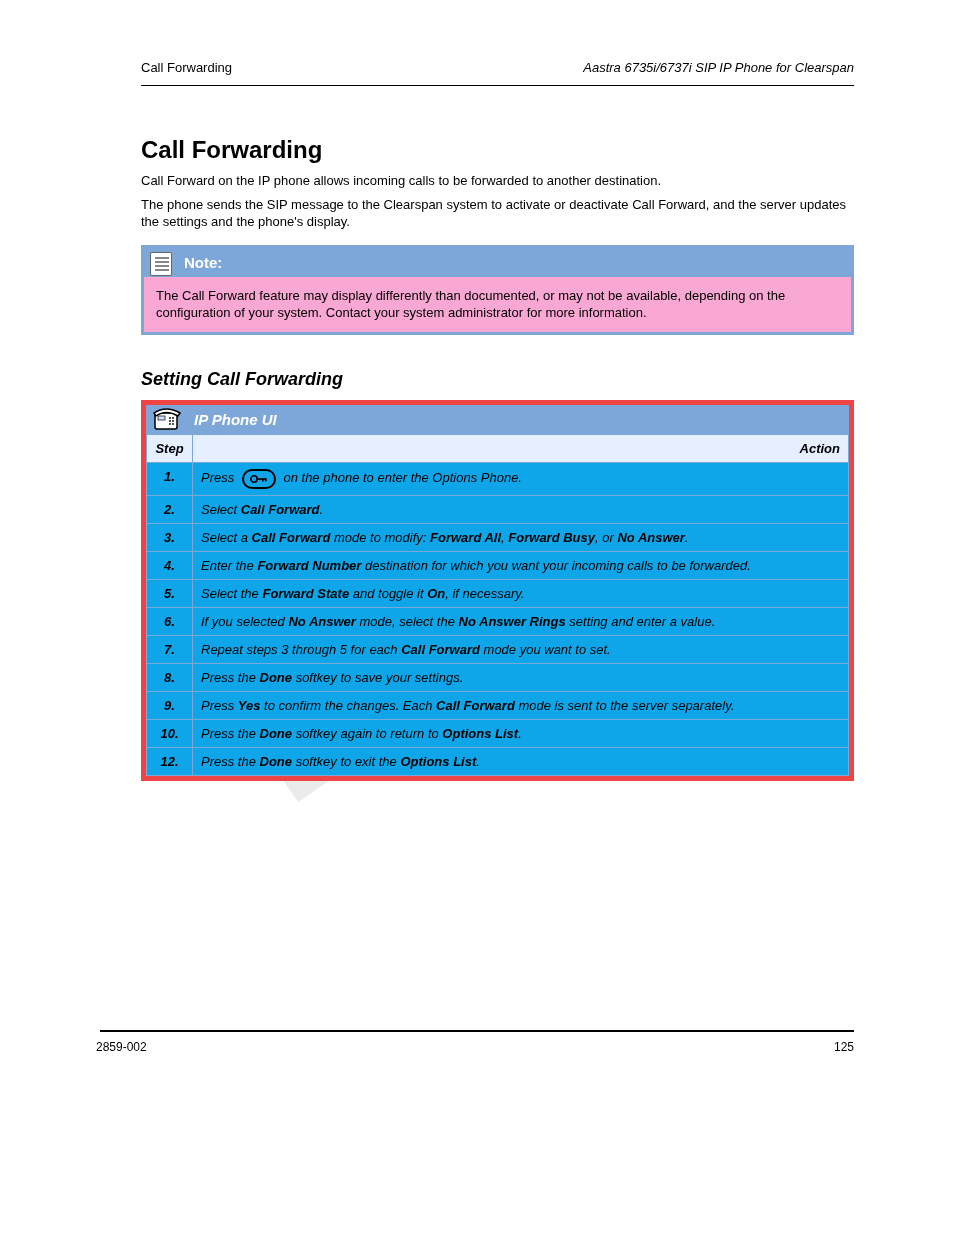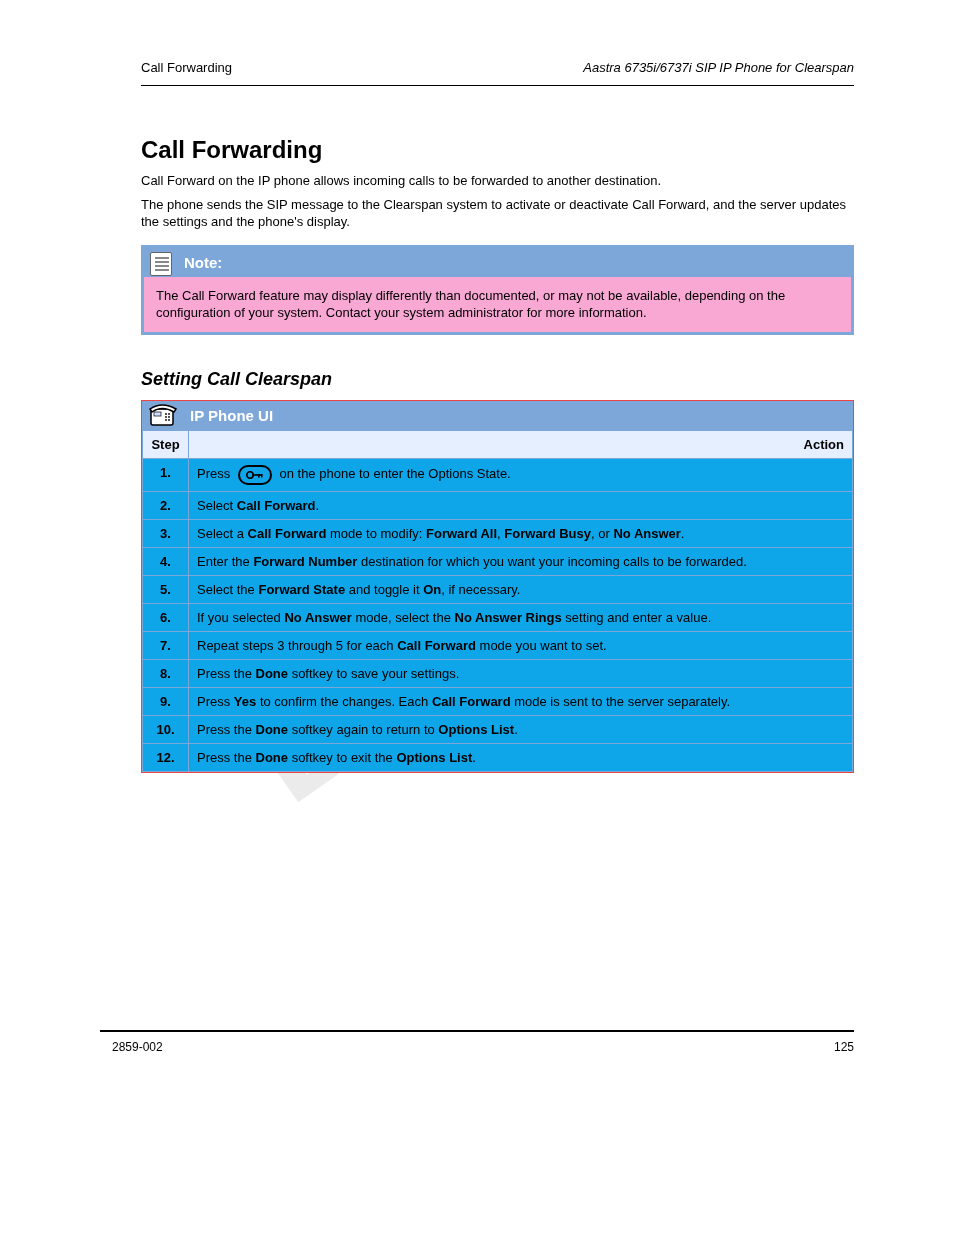--- a/index.html
+++ b/index.html
@@ -74,22 +74,23 @@
   }
 
   h2.subsection-title {
     font-size: 18px;
     font-weight: bold;
     font-style: italic;
     margin: 34px 0 10px 0;
   }
 
   .proc-box {
-    border: 1px solid #ef4444;
+    border: 5px solid #ef4444;
     margin: 10px 0 17px 0;
+    font-style: italic;
   }
   .proc-header {
     background: #7da7d9;
     color: #fff;
     font-weight: bold;
     font-size: 15px;
     padding: 6px 8px 6px 48px;
     position: relative;
     min-height: 26px;
   }
@@ -138,21 +139,21 @@
   .bold { font-weight: bold; }
 
   .footer-rule {
     position: absolute;
     left: 100px; right: 100px;
     top: 1030px;
     border-top: 2px solid #000;
   }
   .footer {
     position: absolute;
-    left: 112px; right: 100px;
+    left: 96px; right: 100px;
     top: 1040px;
     display: flex;
     justify-content: space-between;
     font-size: 12px;
   }
 
   .watermark {
     position: absolute;
     left: 50%; top: 610px;
     transform: translate(-50%, -50%) rotate(-35deg);
@@ -183,21 +184,21 @@
   <p class="body">The phone sends the SIP message to the Clearspan system to activate or deactivate Call Forward, and the server updates the settings and the phone's display.</p>
 
   <div class="note-box">
     <div class="note-header">
       <span class="note-icon"></span>
       <span>Note:</span>
     </div>
     <div class="note-body">The Call Forward feature may display differently than documented, or may not be available, depending on the configuration of your system. Contact your system administrator for more information.</div>
   </div>
 
-  <h2 class="subsection-title">Setting Call Clearspan</h2>
+  <h2 class="subsection-title">Setting Call Forwarding</h2>
 
   <div class="proc-box">
     <div class="proc-header">
       <span class="phone-icon">
         <svg viewBox="0 0 30 26" width="30" height="26">
           <rect x="3" y="6" width="22" height="16" rx="2" fill="#fff" stroke="#000" stroke-width="1.5"></rect>
           <rect x="6" y="9" width="7" height="4" fill="#d0e0ff" stroke="#000" stroke-width="0.7"></rect>
           <circle cx="18" cy="11" r="0.9" fill="#000"></circle>
             <circle cx="21" cy="11" r="0.9" fill="#000"></circle>
           <circle cx="18" cy="14" r="0.9" fill="#000"></circle>
@@ -217,21 +218,21 @@
         </tr>
       </thead>
       <tbody id="proc-body">
           <tr>
             <td class="step-num">1.</td>
             <td><span>Press </span><span class="key-pill"><svg width="18" height="10" viewBox="0 0 18 10">
                   <circle cx="4" cy="5" r="3.2" fill="none" stroke="#000" stroke-width="1.6"></circle>
                   <rect x="6.5" y="4.2" width="9" height="1.6" fill="#000"></rect>
                   <rect x="12" y="4" width="1.6" height="3.5" fill="#000"></rect>
                   <rect x="15" y="4" width="1.6" height="3.5" fill="#000"></rect>
-                </svg></span><span> on the phone to enter the Options State.</span></td>
+                </svg></span><span> on the phone to enter the Options Phone.</span></td>
           </tr>
           <tr>
             <td class="step-num">2.</td>
             <td>Select <span class="bold">Call Forward</span>.</td>
           </tr>
           <tr>
             <td class="step-num">3.</td>
             <td>Select a <span class="bold">Call Forward</span> mode to modify: <span class="bold">Forward All</span>, <span class="bold">Forward Busy</span>, or <span class="bold"><span class="bold">No</span> Answer</span>.</td>
           </tr>
           <tr>

